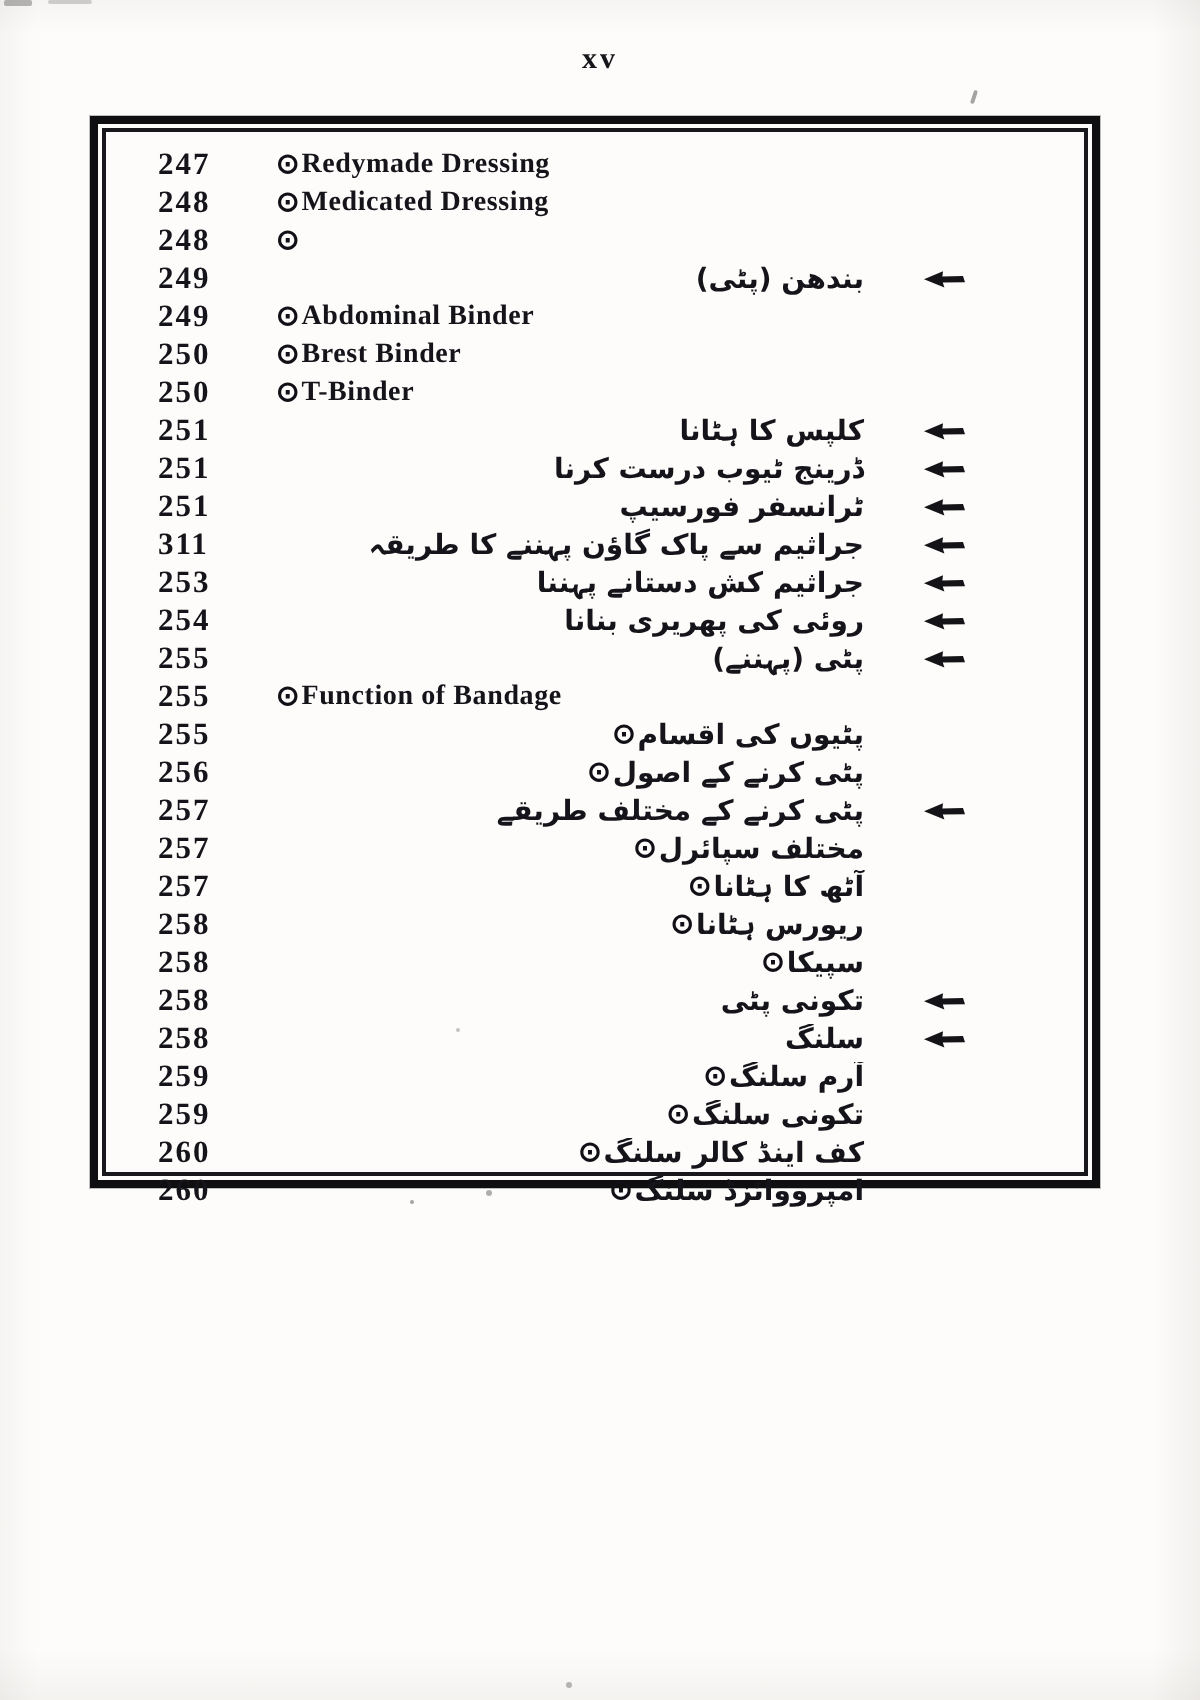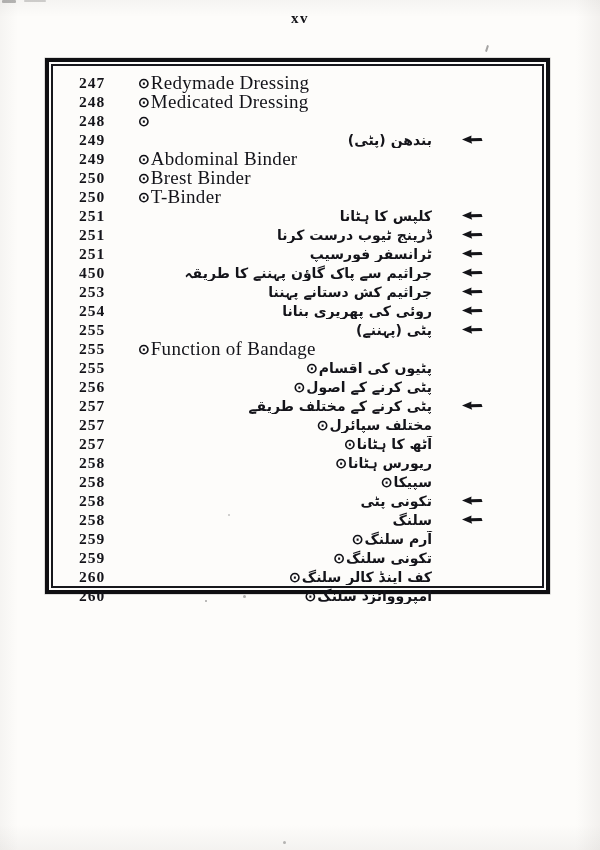--- a/index.html
+++ b/index.html
@@ -10,21 +10,21 @@
   }
   .page{
     position:relative; width:600px; height:850px; overflow:hidden;
     background:
       linear-gradient(90deg, rgba(120,115,110,0.06) 0%, rgba(0,0,0,0) 3%, rgba(0,0,0,0) 96%, rgba(150,140,135,0.10) 100%),
       linear-gradient(180deg, rgba(0,0,0,0.03) 0%, rgba(0,0,0,0) 2%, rgba(0,0,0,0) 97%, rgba(120,115,110,0.07) 100%),
       #fdfcfa;
     color:#1a1a1a;
   }
   .folio{
-    position:absolute; top:10px; left:0; right:0;
+    position:absolute; top:22px; left:0; right:0;
     text-align:center; font-weight:bold; font-size:15px; letter-spacing:1.5px;
     color:#15151a;
   }
   .frame{
     position:absolute; left:45px; top:58px; width:505px; height:536px;
     border:4px solid #0f0f12; padding:2px;
     box-shadow:0 0 0 0.5px rgba(0,0,0,0.25);
   }
   .frame-inner{
     width:100%; height:100%;
@@ -40,21 +40,21 @@
     font-weight:bold; font-size:15.5px; letter-spacing:1px; color:#14141a;
   }
   .mid{ flex:1; display:flex; align-items:center; overflow:hidden; }
   .mid.en{ justify-content:flex-start; }
   .mid.ur{ justify-content:flex-end; }
   .bullet{
     font-weight:bold; font-size:14px; line-height:1; color:#101016;
     margin-right:1px; transform:translateY(0.5px);
   }
   .label-en{
-    font-family:"Liberation Serif", serif; font-weight:normal; font-size:19px;
+    font-family:"Liberation Serif", serif; font-weight:bold; font-size:14px;
     letter-spacing:0.3px; color:#14141a; white-space:nowrap;
   }
   .label-ur{
     font-family:"DejaVu Sans", sans-serif; font-weight:bold; font-size:14px;
     direction:rtl; unicode-bidi:plaintext; color:#14141a; white-space:nowrap;
     margin-right:18px;
     text-align:center;
   }
   .arrowcol{ width:92px; flex-shrink:0; display:flex; align-items:center; }
   .arrowcol svg{ margin-left:12px; display:block; }
@@ -202,21 +202,21 @@
       <span class="label label-ur" dir="rtl">ٹرانسفر فورسیپ</span>
     </span>
     <span class="arrowcol">
       <svg width="21" height="9" viewBox="0 0 21 9">
         <path d="M0 4.6 L9.5 0.6 L9.2 3.2 L19.5 3.0 L20.5 6.1 L9.4 6.2 L10.2 8.8 Z" fill="#141418"></path>
       </svg>
     </span>
   </div>
 
   <div class="row">
-    <span class="num">450</span>
+    <span class="num">311</span>
     <span class="mid ur">
 
       <span class="label label-ur" dir="rtl">جراثیم سے پاک گاؤن پہننے کا طریقہ</span>
     </span>
     <span class="arrowcol">
       <svg width="21" height="9" viewBox="0 0 21 9">
         <path d="M0 4.6 L9.5 0.6 L9.2 3.2 L19.5 3.0 L20.5 6.1 L9.4 6.2 L10.2 8.8 Z" fill="#141418"></path>
       </svg>
     </span>
   </div>

